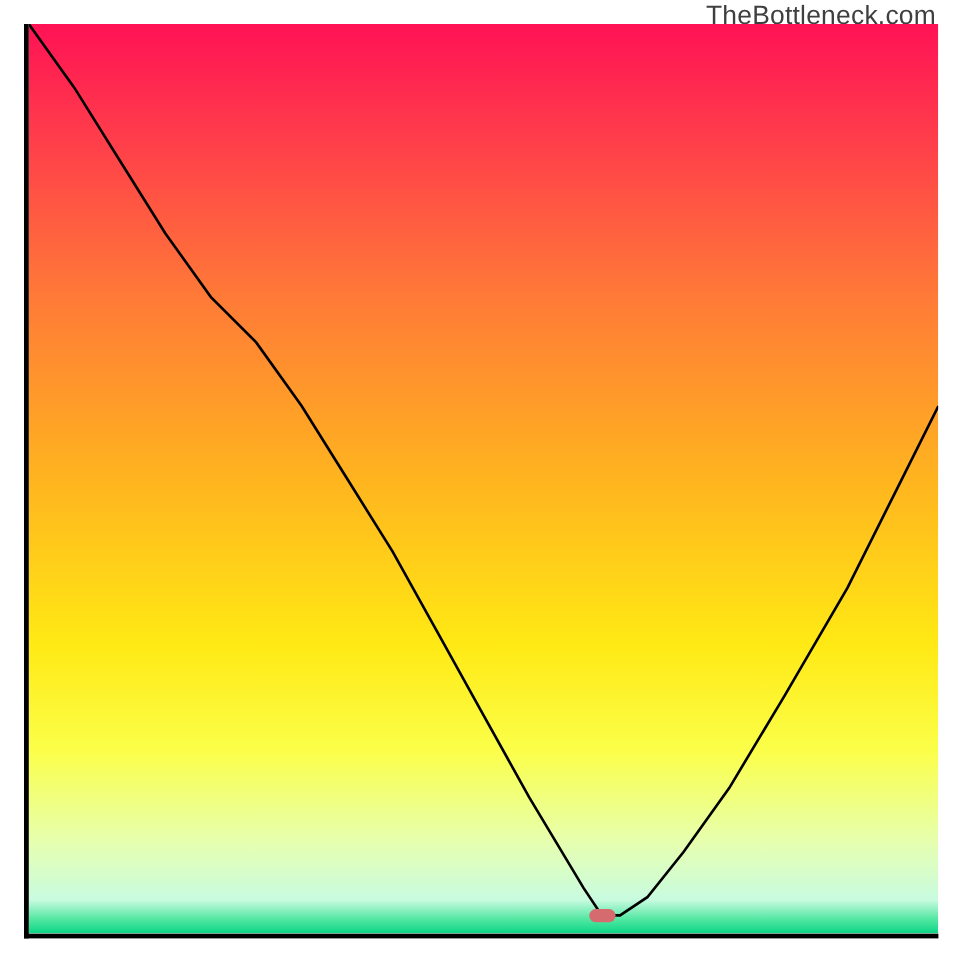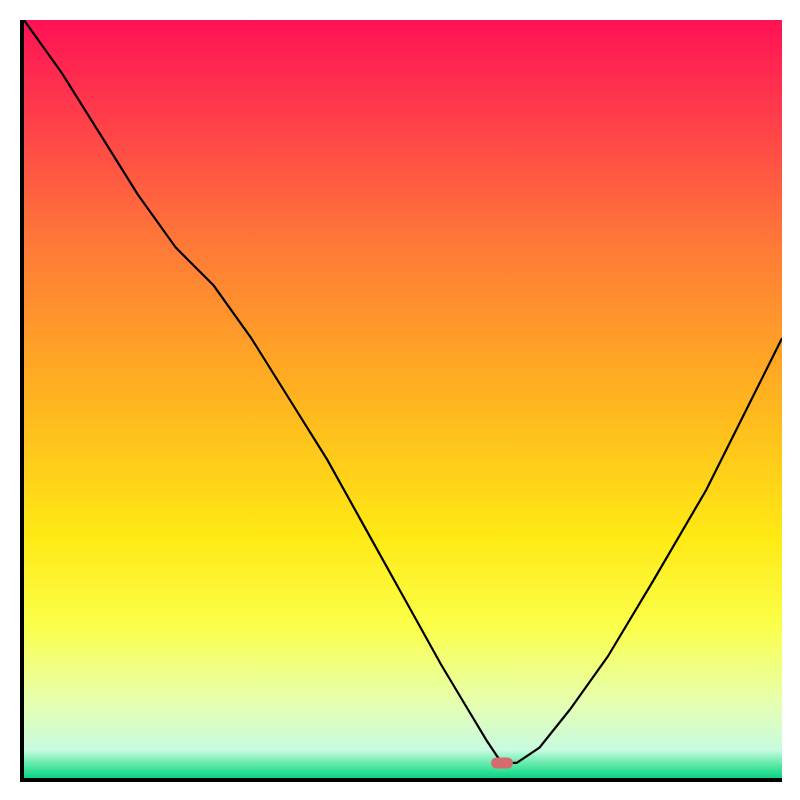--- a/index.html
+++ b/index.html
@@ -56,20 +56,21 @@
     top: 0;
     width: 100%;
     height: 100%;
     pointer-events: none;
   }
 </style>
 </head>
 <body>
 
 <div class="chart">
+  <div class="watermark">TheBottleneck.com</div>
 
   <div class="plot-area">
     <svg class="bg-gradient" viewBox="0 0 100 100" preserveAspectRatio="none">
       <defs>
         <linearGradient id="heat" x1="0" y1="0" x2="0" y2="1">
             <stop offset="0%" stop-color="#ff1255"></stop>
             <stop offset="12%" stop-color="#ff3b4b"></stop>
             <stop offset="30%" stop-color="#ff7a37"></stop>
             <stop offset="50%" stop-color="#ffb41f"></stop>
             <stop offset="68%" stop-color="#ffe914"></stop>

